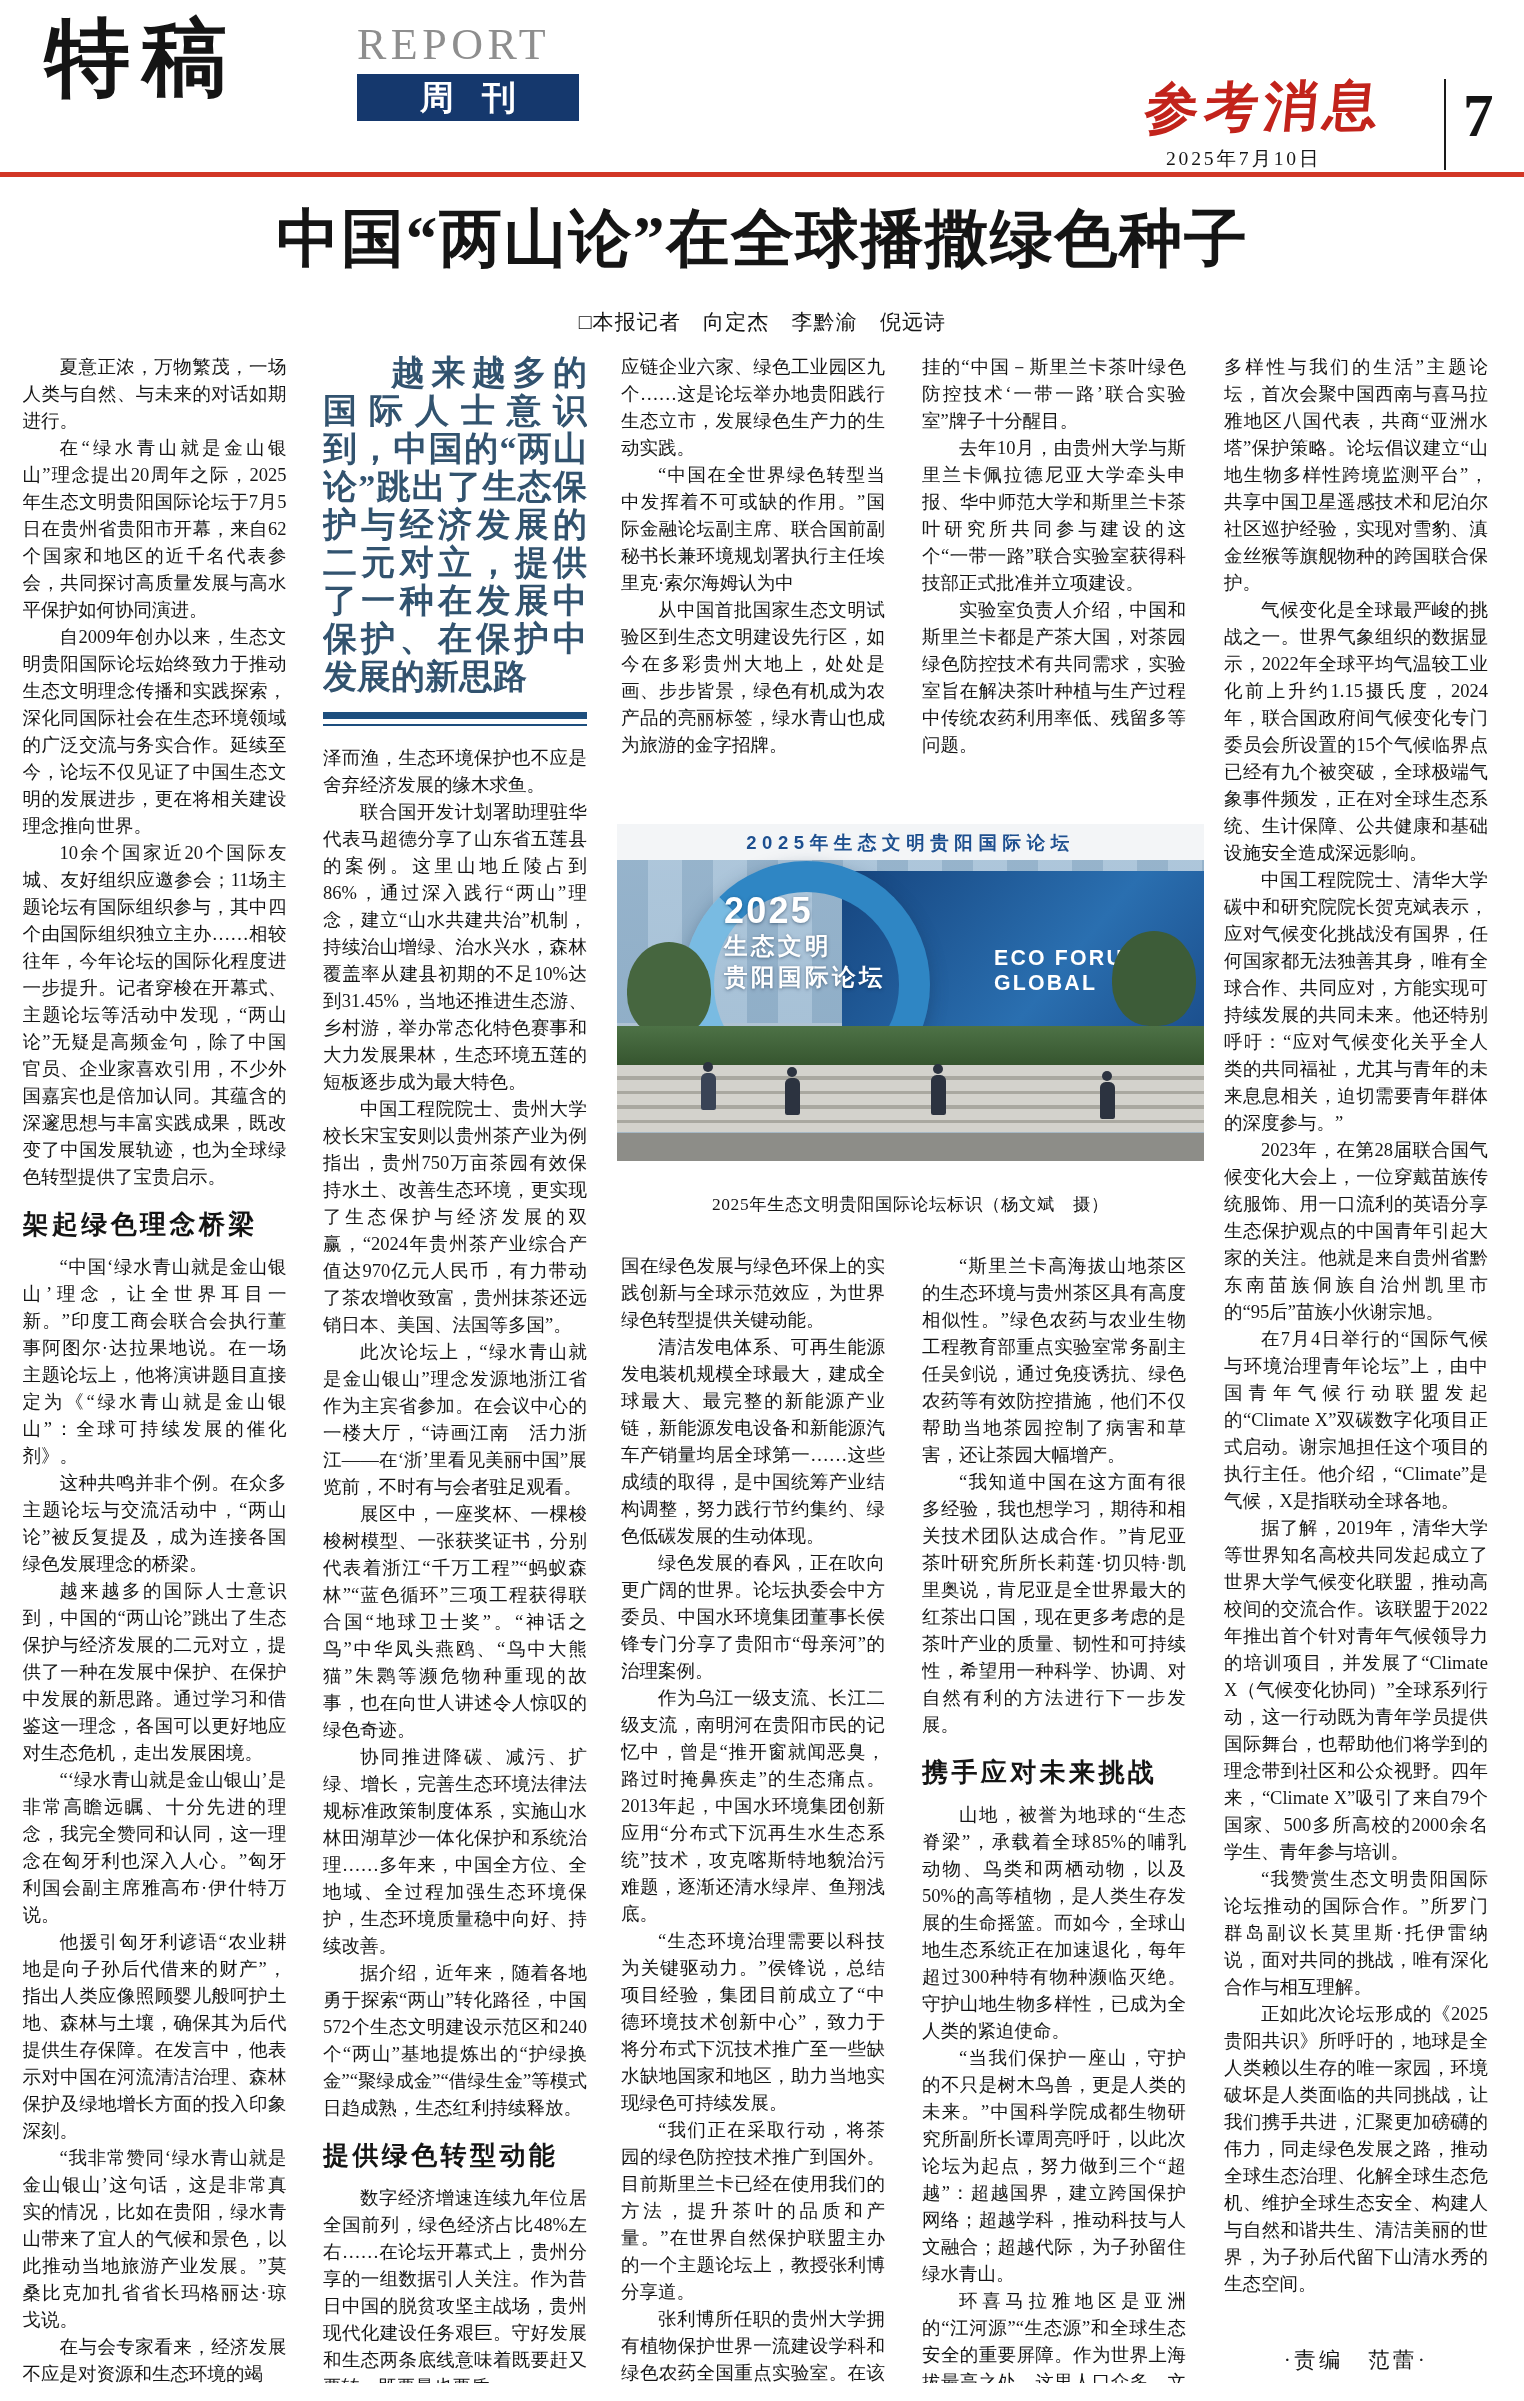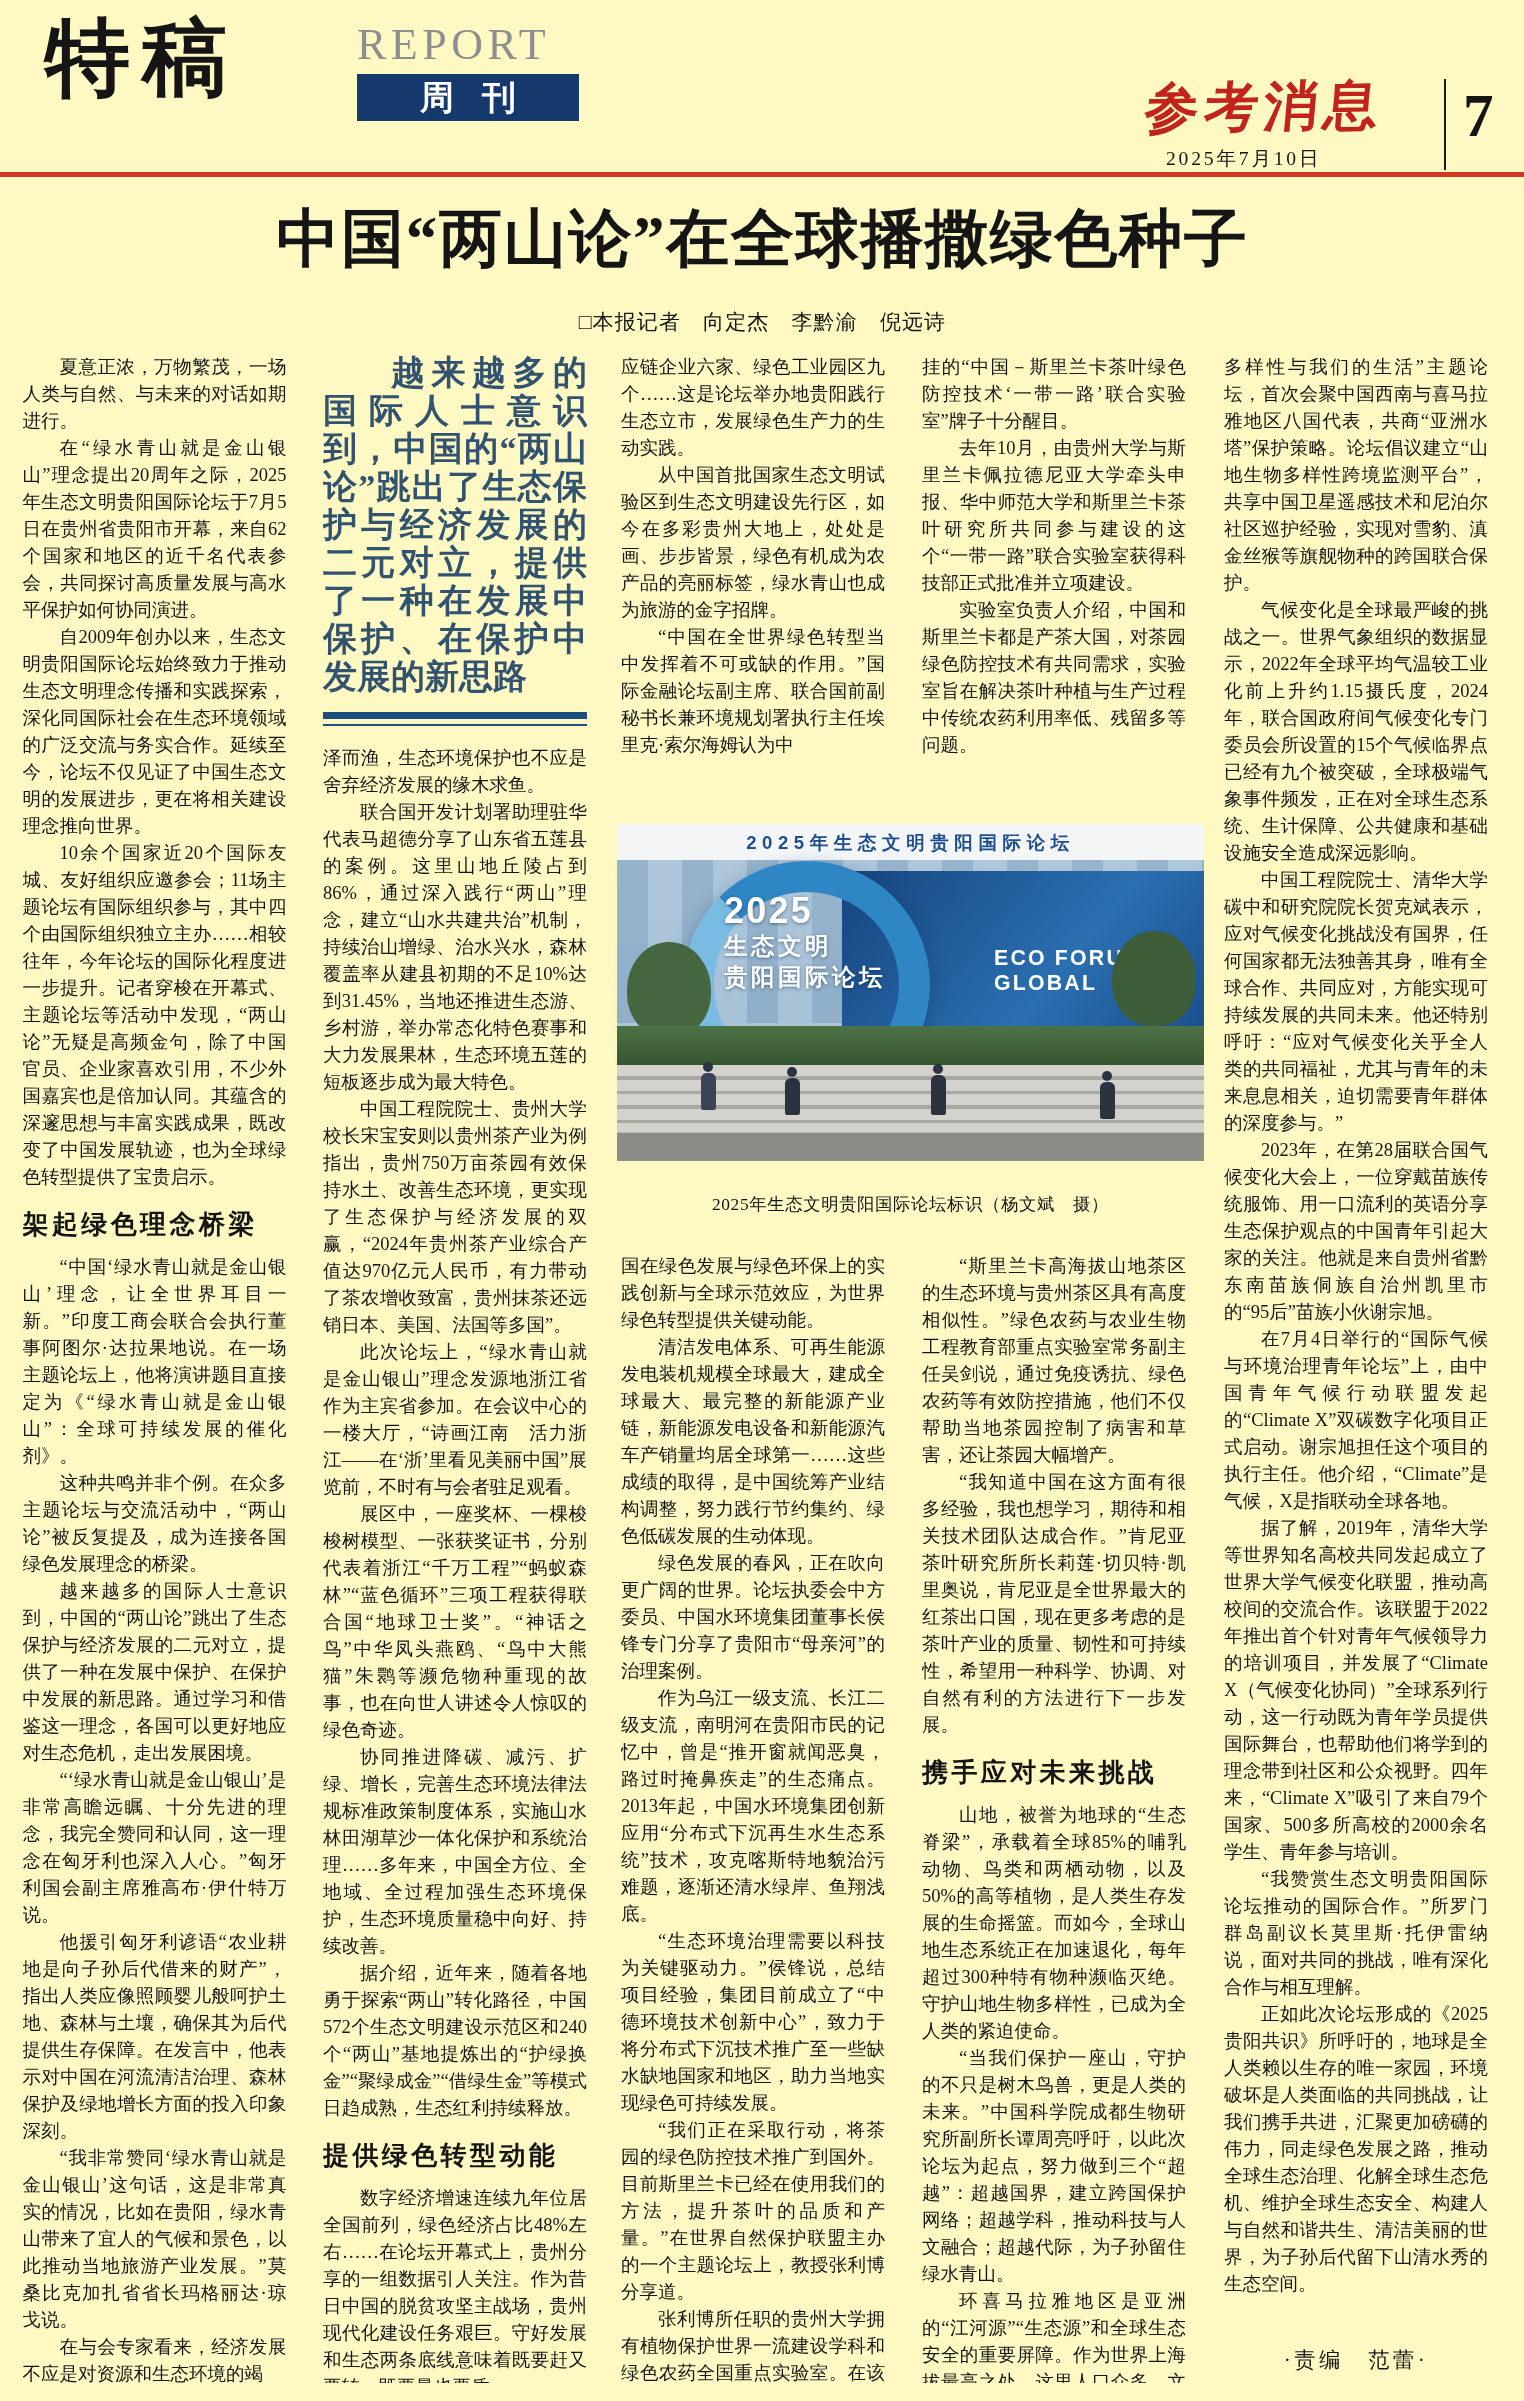--- a/index.html
+++ b/index.html
@@ -1,16 +1,16 @@
 <!DOCTYPE html>
 <html style="font-size:9px"><head>
 <meta charset="utf-8">
 <style>
   html,body{margin:0;padding:0;background:#e8e6e0;}
-  .page{position:relative;width:1525px;height:2401px;margin:0 auto;background:#fef9c3;color:#151515;
+  .page{position:relative;width:1525px;height:2401px;margin:0 auto;background:#ffffff;color:#151515;
         font-family:"Liberation Serif","DejaVu Serif",serif;overflow:hidden;}
   
   .tegao{position:absolute;left:45px;top:15.7px;font-size:85px;font-weight:900;letter-spacing:12.3px;line-height:1;}
   .report{position:absolute;left:357px;top:22.5px;font-size:44px;color:#8e8e8e;letter-spacing:4.5px;line-height:1;}
   .zhoukan{position:absolute;left:357px;top:74px;width:222px;height:47px;background:#15386d;color:#fff;
            font-size:34px;font-weight:700;display:flex;align-items:center;justify-content:center;
            letter-spacing:28px;text-indent:28px;}
   .brand{position:absolute;left:1145px;top:80px;font-size:54px;color:#c2231b;font-weight:700;
          letter-spacing:5.6px;transform:skewX(-6deg) rotate(-1deg);line-height:1;}
   .mast-date{position:absolute;left:1166px;top:145px;font-size:19.6px;letter-spacing:2.8px;}
@@ -118,22 +118,22 @@
     <h3 class="subhead">提供绿色转型动能</h3>
     <div>
         <p>数字经济增速连续九年位居全国前列，绿色经济占比48%左右……在论坛开幕式上，贵州分享的一组数据引人关注。作为昔日中国的脱贫攻坚主战场，贵州现代化建设任务艰巨。守好发展和生态两条底线意味着既要赶又要转，既要量也要质。</p>
         <p>破解多重约束、克服诸多困难，贵州以生态文明理念引领高质量发展之路，推动经济兴、百姓富、生态美有机统一。国家级绿色工厂40家、绿色供</p>
       </div>
   </div>
 
   <div class="col" id="col3t">
     <div>
         <p class="cont">应链企业六家、绿色工业园区九个……这是论坛举办地贵阳践行生态立市，发展绿色生产力的生动实践。</p>
+        <p>“中国在全世界绿色转型当中发挥着不可或缺的作用。”国际金融论坛副主席、联合国前副秘书长兼环境规划署执行主任埃里克·索尔海姆认为中</p>
         <p>从中国首批国家生态文明试验区到生态文明建设先行区，如今在多彩贵州大地上，处处是画、步步皆景，绿色有机成为农产品的亮丽标签，绿水青山也成为旅游的金字招牌。</p>
-        <p>“中国在全世界绿色转型当中发挥着不可或缺的作用。”国际金融论坛副主席、联合国前副秘书长兼环境规划署执行主任埃里克·索尔海姆认为中</p>
       </div>
   </div>
   <div class="col" id="col3b">
     <div>
         <p class="cont">国在绿色发展与绿色环保上的实践创新与全球示范效应，为世界绿色转型提供关键动能。</p>
         <p>清洁发电体系、可再生能源发电装机规模全球最大，建成全球最大、最完整的新能源产业链，新能源发电设备和新能源汽车产销量均居全球第一……这些成绩的取得，是中国统筹产业结构调整，努力践行节约集约、绿色低碳发展的生动体现。</p>
         <p>绿色发展的春风，正在吹向更广阔的世界。论坛执委会中方委员、中国水环境集团董事长侯锋专门分享了贵阳市“母亲河”的治理案例。</p>
         <p>作为乌江一级支流、长江二级支流，南明河在贵阳市民的记忆中，曾是“推开窗就闻恶臭，路过时掩鼻疾走”的生态痛点。2013年起，中国水环境集团创新应用“分布式下沉再生水生态系统”技术，攻克喀斯特地貌治污难题，逐渐还清水绿岸、鱼翔浅底。</p>
         <p>“生态环境治理需要以科技为关键驱动力。”侯锋说，总结项目经验，集团目前成立了“中德环境技术创新中心”，致力于将分布式下沉技术推广至一些缺水缺地国家和地区，助力当地实现绿色可持续发展。</p>
         <p>“我们正在采取行动，将茶园的绿色防控技术推广到国外。目前斯里兰卡已经在使用我们的方法，提升茶叶的品质和产量。”在世界自然保护联盟主办的一个主题论坛上，教授张利博分享道。</p>

